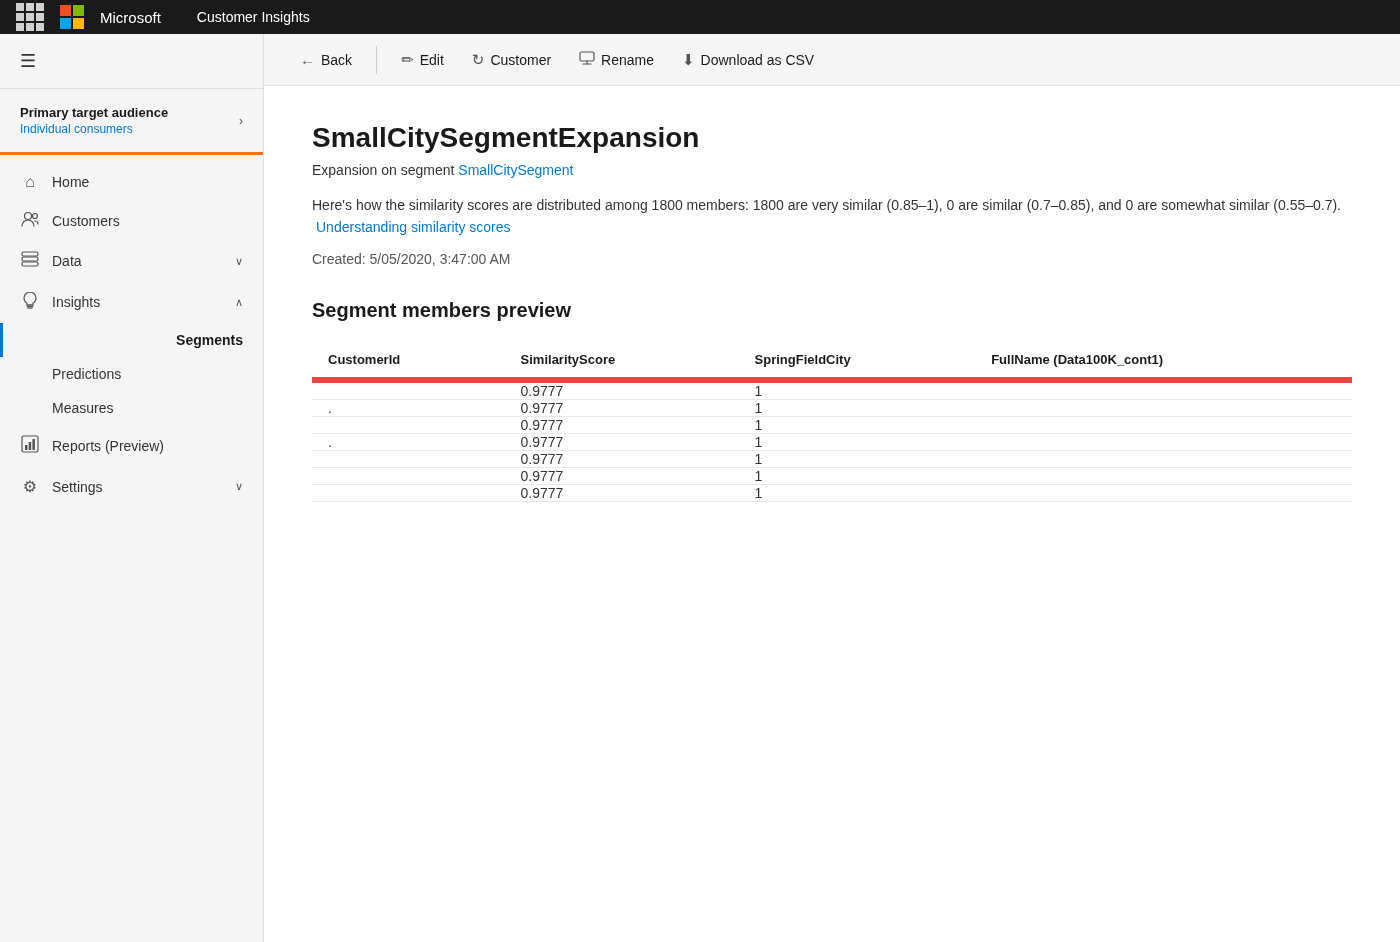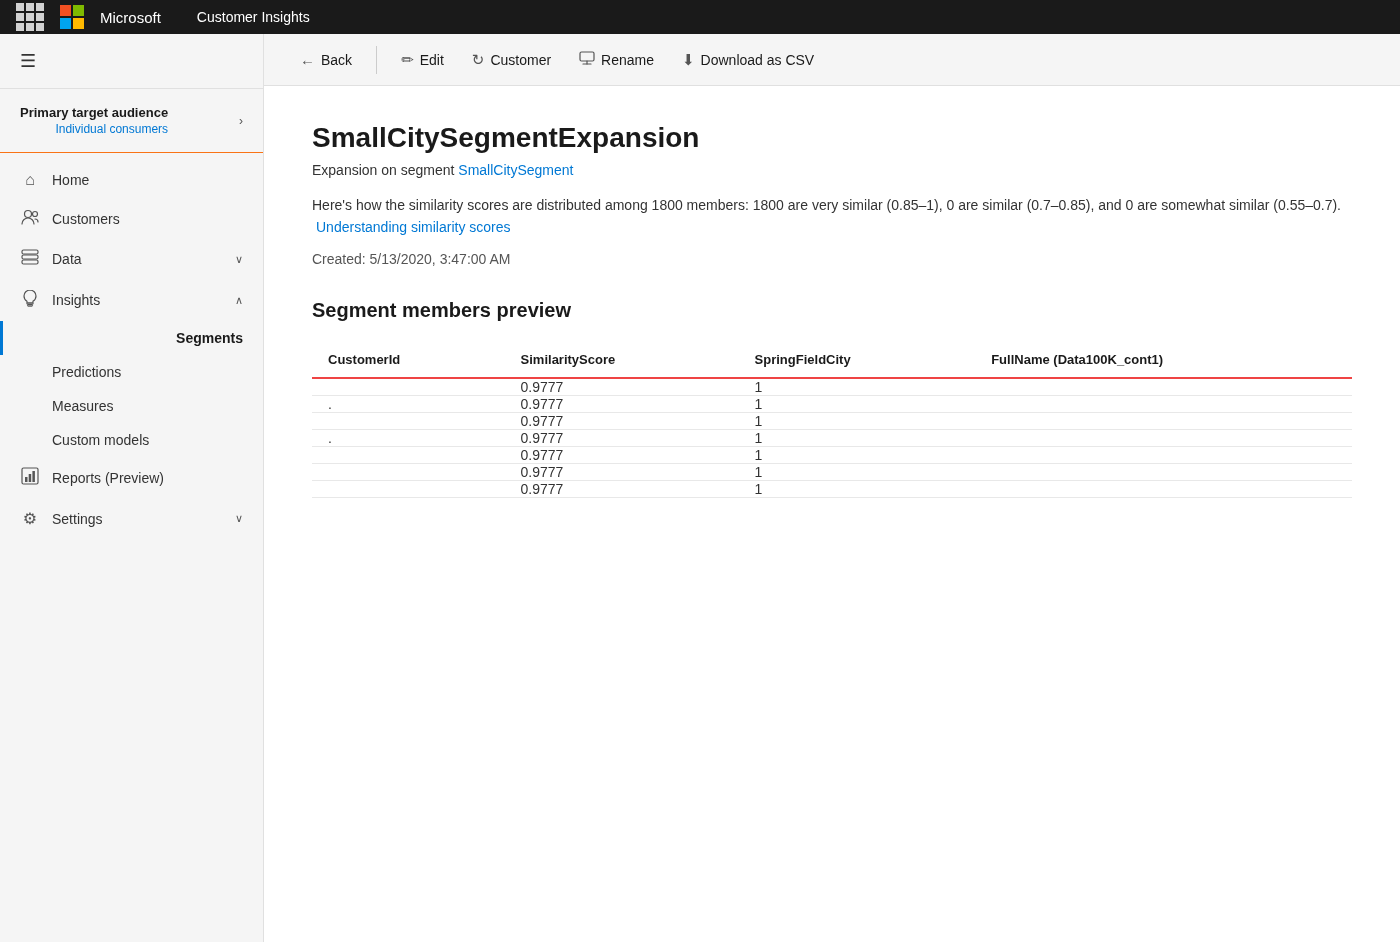--- a/index.html
+++ b/index.html
@@ -60,26 +60,25 @@
     }
     .sidebar-hamburger {
       padding: 16px 20px;
       cursor: pointer;
       font-size: 18px;
       color: #333;
       border-bottom: 1px solid #e0e0e0;
     }
     .sidebar-audience {
       padding: 16px 20px;
-      border-bottom: 1px solid #f97316;
+      border-bottom: 3px solid #f97316;
       display: flex;
       align-items: center;
       justify-content: space-between;
       cursor: pointer;
-      text-align: right;
     }
     .sidebar-audience-label { font-weight: 600; font-size: 13px; color: #1a1a1a; }
     .sidebar-audience-sub { font-size: 12px; color: #0078d4; margin-top: 2px; }
     .sidebar-audience-chevron { color: #555; font-size: 12px; }
 
     .sidebar-nav { padding: 8px 0; }
     .sidebar-nav-item {
       display: flex;
       align-items: center;
       padding: 10px 20px;
@@ -195,21 +194,21 @@
     .data-table {
       width: 100%;
       border-collapse: collapse;
     }
     .data-table th {
       text-align: left;
       padding: 10px 16px;
       font-weight: 600;
       font-size: 13px;
       color: #1a1a1a;
-      border-bottom: 2px solid #ef4444;
+      border-bottom: 6px solid #ef4444;
       background: #fff;
     }
     .data-table td {
       padding: 0 16px;
       font-size: 14px;
       color: #333;
       border-bottom: 1px solid #e8e8e8;
     }
   </style>
 </head>
@@ -295,23 +294,20 @@
       </div>
 
       <div class="sidebar-sub-item active">
         <span>Segments</span>
       </div>
       <div class="sidebar-sub-item">
         <span>Predictions</span>
       </div>
       <div class="sidebar-sub-item">
         <span>Measures</span>
-      </div>
-      <div class="sidebar-sub-item">
-        <span>Custom models</span>
       </div>
 
       <div class="sidebar-nav-item">
         <span class="icon">
           <svg width="18" height="18" viewBox="0 0 18 18" fill="none">
             <rect x="1" y="1" width="16" height="16" rx="1.5" stroke="#555" stroke-width="1.2"></rect>
             <rect x="4" y="10" width="2.5" height="5" fill="#555"></rect>
             <rect x="7.7" y="7" width="2.5" height="8" fill="#555"></rect>
             <rect x="11.4" y="4" width="2.5" height="11" fill="#555"></rect>
           </svg>
@@ -362,21 +358,21 @@
 
     <div class="content">
       <h1 class="segment-title">SmallCitySegmentExpansion</h1>
       <p class="segment-subtitle">
         <span>Expansion on segment </span><a href="#">SmallCitySegment</a>
       </p>
       <p class="segment-description">
         <span>Here's how the similarity scores are distributed among 1800 members: 1800 are very similar (0.85–1), 0 are similar (0.7–0.85), and 0 are somewhat similar (0.55–0.7).</span>
         <a href="#" style="margin-left:4px;color:#0078d4;text-decoration:none;">Understanding similarity scores</a>
       </p>
-      <p class="segment-created">Created: 5/13/2020, 3:47:00 AM</p>
+      <p class="segment-created">Created: 5/05/2020, 3:47:00 AM</p>
 
       <h2 class="preview-title">Segment members preview</h2>
 
       <table class="data-table">
         <thead>
           <tr>
             <th>CustomerId</th>
             <th>SimilarityScore</th>
             <th>SpringFieldCity</th>
             <th>FullName (Data100K_cont1)</th>

